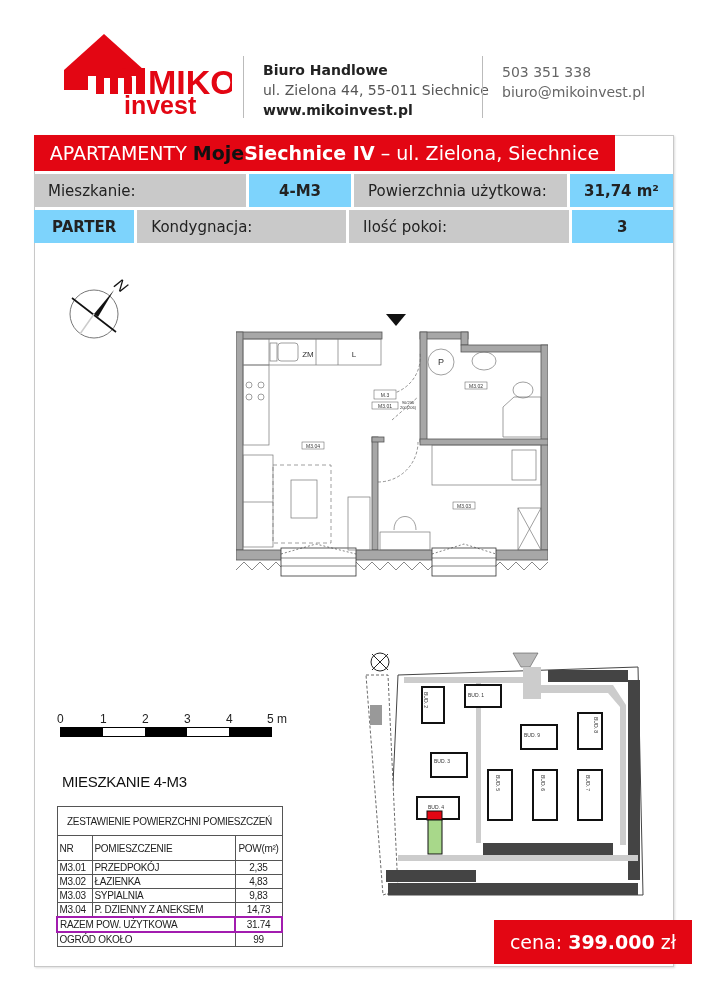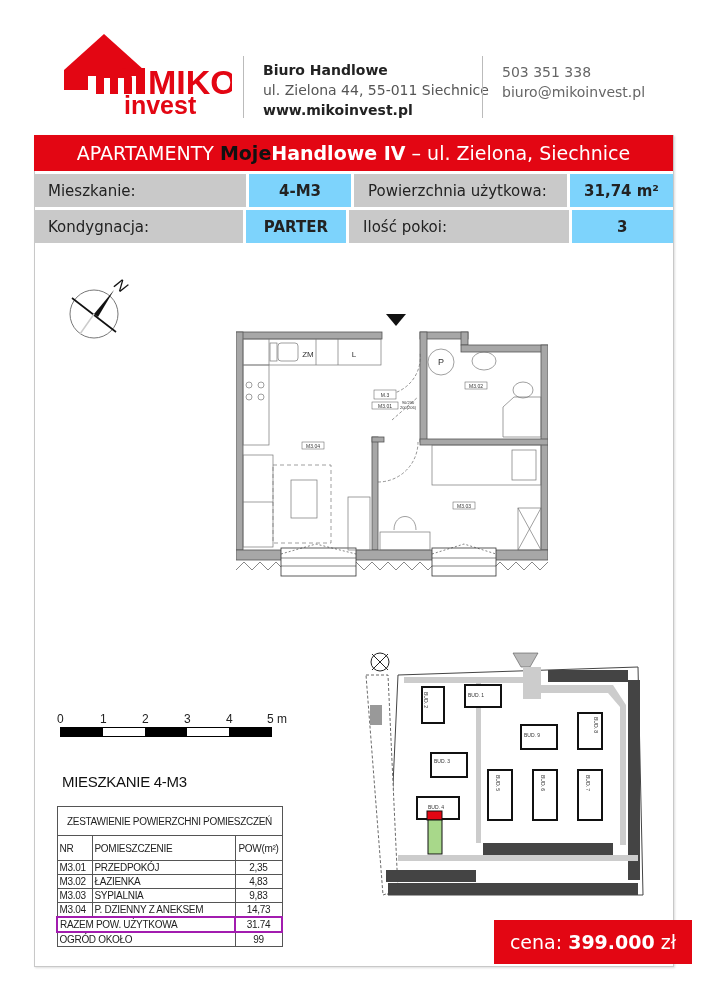--- a/index.html
+++ b/index.html
@@ -8,21 +8,21 @@
   
   .logo{left:62px;top:32px;width:170px;height:85px;}
   .vsep{width:1px;background:#bbb;}
   .office{left:263px;top:60px;font-family:"DejaVu Sans",sans-serif;font-size:14px;line-height:20px;}
   .office .t{font-weight:bold;color:#222;font-size:14px;}
   .office .a{color:#555;font-size:14px;}
   .office .w{font-weight:bold;color:#222;font-size:14px;}
   .contact{left:502px;top:62px;font-family:"DejaVu Sans",sans-serif;font-size:14px;line-height:20px;color:#666;}
   
   .frame{left:34px;top:135px;width:638px;height:830px;border:1px solid #c8c8c8;box-shadow:1px 1px 2px #ddd;}
-  .titlebar{left:34px;top:135px;width:639px;height:36px;background:#e30613;color:#fff;font-family:"DejaVu Sans",sans-serif;font-size:19px;display:flex;align-items:center;justify-content:center;white-space:nowrap;}
+  .titlebar{left:34px;top:135px;width:581px;height:36px;background:#e30613;color:#fff;font-family:"DejaVu Sans",sans-serif;font-size:19px;display:flex;align-items:center;justify-content:center;white-space:nowrap;}
   .titlebar .moje{color:#111;font-weight:bold;}
   .titlebar .sie{font-weight:bold;}
   .row{left:34px;width:639px;height:33px;display:flex;gap:3px;}
   .cell{display:flex;align-items:center;font-family:"DejaVu Sans",sans-serif;font-size:15px;color:#222;}
   .lab{background:#c9c9c9;padding-left:14px;box-sizing:border-box;}
   .val{background:#7dd3fc;justify-content:center;font-weight:bold;}
   
   .scale-label{top:712px;font-size:12px;color:#222;}
   .scalebar{left:60px;top:727px;height:8px;display:flex;border:1px solid #000;}
   .scalebar div{width:42px;height:8px;}
@@ -59,32 +59,32 @@
 </div>
 <div class="abs vsep" style="left:482px;top:56px;height:62px;"></div>
 <div class="abs contact">
   <div>503 351 338</div>
   <div>biuro@mikoinvest.pl</div>
 </div>
 
 <div class="abs frame"></div>
 
 <div class="abs titlebar">
-  <span>APARTAMENTY </span>&nbsp;<span class="moje">Moje</span><span class="sie">Handlowe IV</span>&nbsp;<span> – ul. Zielona, Siechnice</span>
+  <span>APARTAMENTY </span>&nbsp;<span class="moje">Moje</span><span class="sie">Siechnice IV</span>&nbsp;<span> – ul. Zielona, Siechnice</span>
 </div>
 
 <div class="abs row" style="top:174px;">
   <div class="cell lab" style="width:212px;">Mieszkanie:</div>
   <div class="cell val" style="width:102px;">4-M3</div>
   <div class="cell lab" style="width:213px;">Powierzchnia użytkowa:</div>
   <div class="cell val" style="width:103px;">31,74 m²</div>
 </div>
 <div class="abs row" style="top:210px;">
+  <div class="cell val" style="width:102px;">PARTER</div>
   <div class="cell lab" style="width:212px;">Kondygnacja:</div>
-  <div class="cell val" style="width:102px;">PARTER</div>
   <div class="cell lab" style="width:223px;">Ilość pokoi:</div>
   <div class="cell val" style="width:103px;">3</div>
 </div>
 
 <svg class="abs" style="left:64px;top:272px;" width="70" height="70" viewBox="0 0 70 70">
   <circle cx="30" cy="42" r="24" fill="none" stroke="#777" stroke-width="1"></circle>
   <line x1="8" y1="26" x2="52" y2="60" stroke="#111" stroke-width="1.6"></line>
   <polygon points="30,42 50,18 34,45" fill="#111"></polygon>
   <line x1="30" y1="42" x2="16" y2="62" stroke="#ccc" stroke-width="1.5"></line>
   <text x="52" y="18" font-size="16" font-style="italic" fill="#111" transform="rotate(40 56 12)">N</text>

